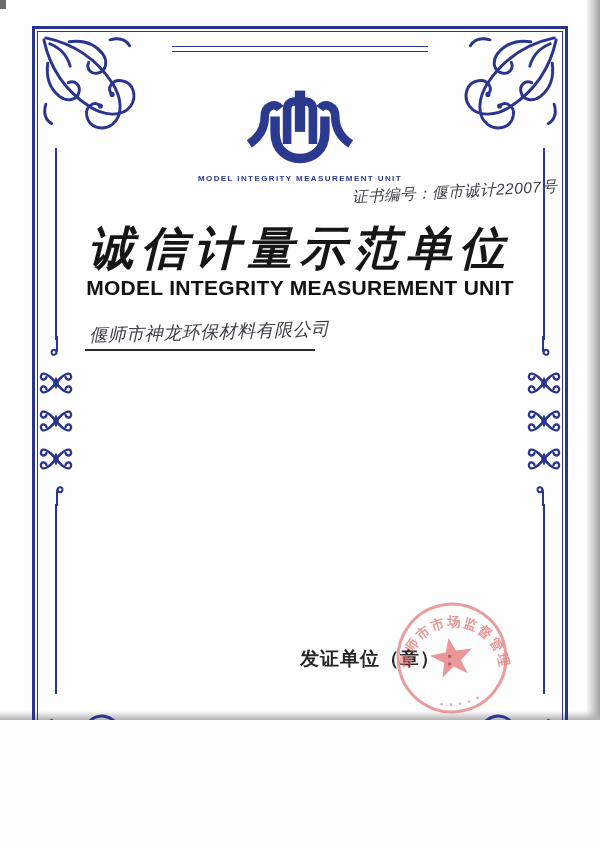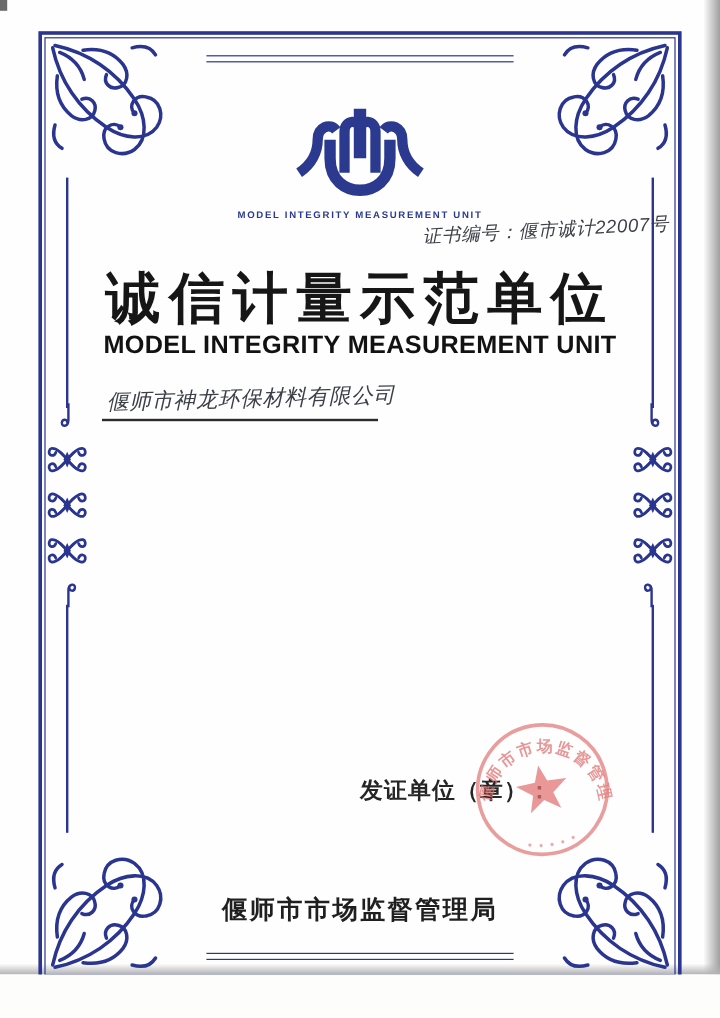--- a/index.html
+++ b/index.html
@@ -1,18 +1,18 @@
 <!DOCTYPE html>
 <html><head>
 <meta charset="utf-8">
 <style>
   * { margin:0; padding:0; box-sizing:border-box; }
   html,body { width:600px; height:848px; }
   body { font-family:"Liberation Sans", sans-serif; background:#fdfdfc; }
-  .page { position:relative; width:600px; height:812px; overflow:hidden; background:#fefefe; }
+  .page { position:relative; width:600px; height:720px; overflow:hidden; background:#fefefe; }
 
   
   .scan-right { position:absolute; top:0; right:0; width:14px; height:100%;
     background:linear-gradient(to right, rgba(170,170,170,0), #9f9f9f); }
   .scan-bottom { position:absolute; left:0; bottom:0; width:100%; height:9px;
     background:linear-gradient(to bottom, rgba(190,190,190,0), #b3b3b3); }
   .speck-tl { position:absolute; left:0; top:0; width:6px; height:9px; background:#6a6a6a; }
 
   
   .frame { position:absolute; left:32px; top:26px; width:536px; height:792px;
@@ -57,21 +57,21 @@
     letter-spacing:1.4px; }
 
   
   .cert-no { position:absolute; left:352px; top:182px; width:200px;
     font-size:15.5px; color:#3d3f48; transform:rotate(-3deg);
     font-style:italic; letter-spacing:0.5px; white-space:nowrap; }
 
   
   .title-cn { position:absolute; left:0; top:218px; width:600px; text-align:center;
     font-family:"DejaVu Serif", serif; font-size:46px; font-weight:bold; color:#161616;
-    letter-spacing:7px; }
+    letter-spacing:7px;font-style:italic; }
   .title-en { position:absolute; left:0; top:276px; width:600px; text-align:center;
     font-size:21px; font-weight:bold; color:#121212; letter-spacing:0.3px; }
 
   
   .company { position:absolute; left:85px; top:320px; width:230px;
     border-bottom:2px solid #2b2b2b; padding:0 2px 5px 4px; }
   .company span { display:inline-block; font-size:18px; color:#3d3f48;
     font-style:italic; transform:rotate(-1.5deg); letter-spacing:0.5px; white-space:nowrap; }
 
   

